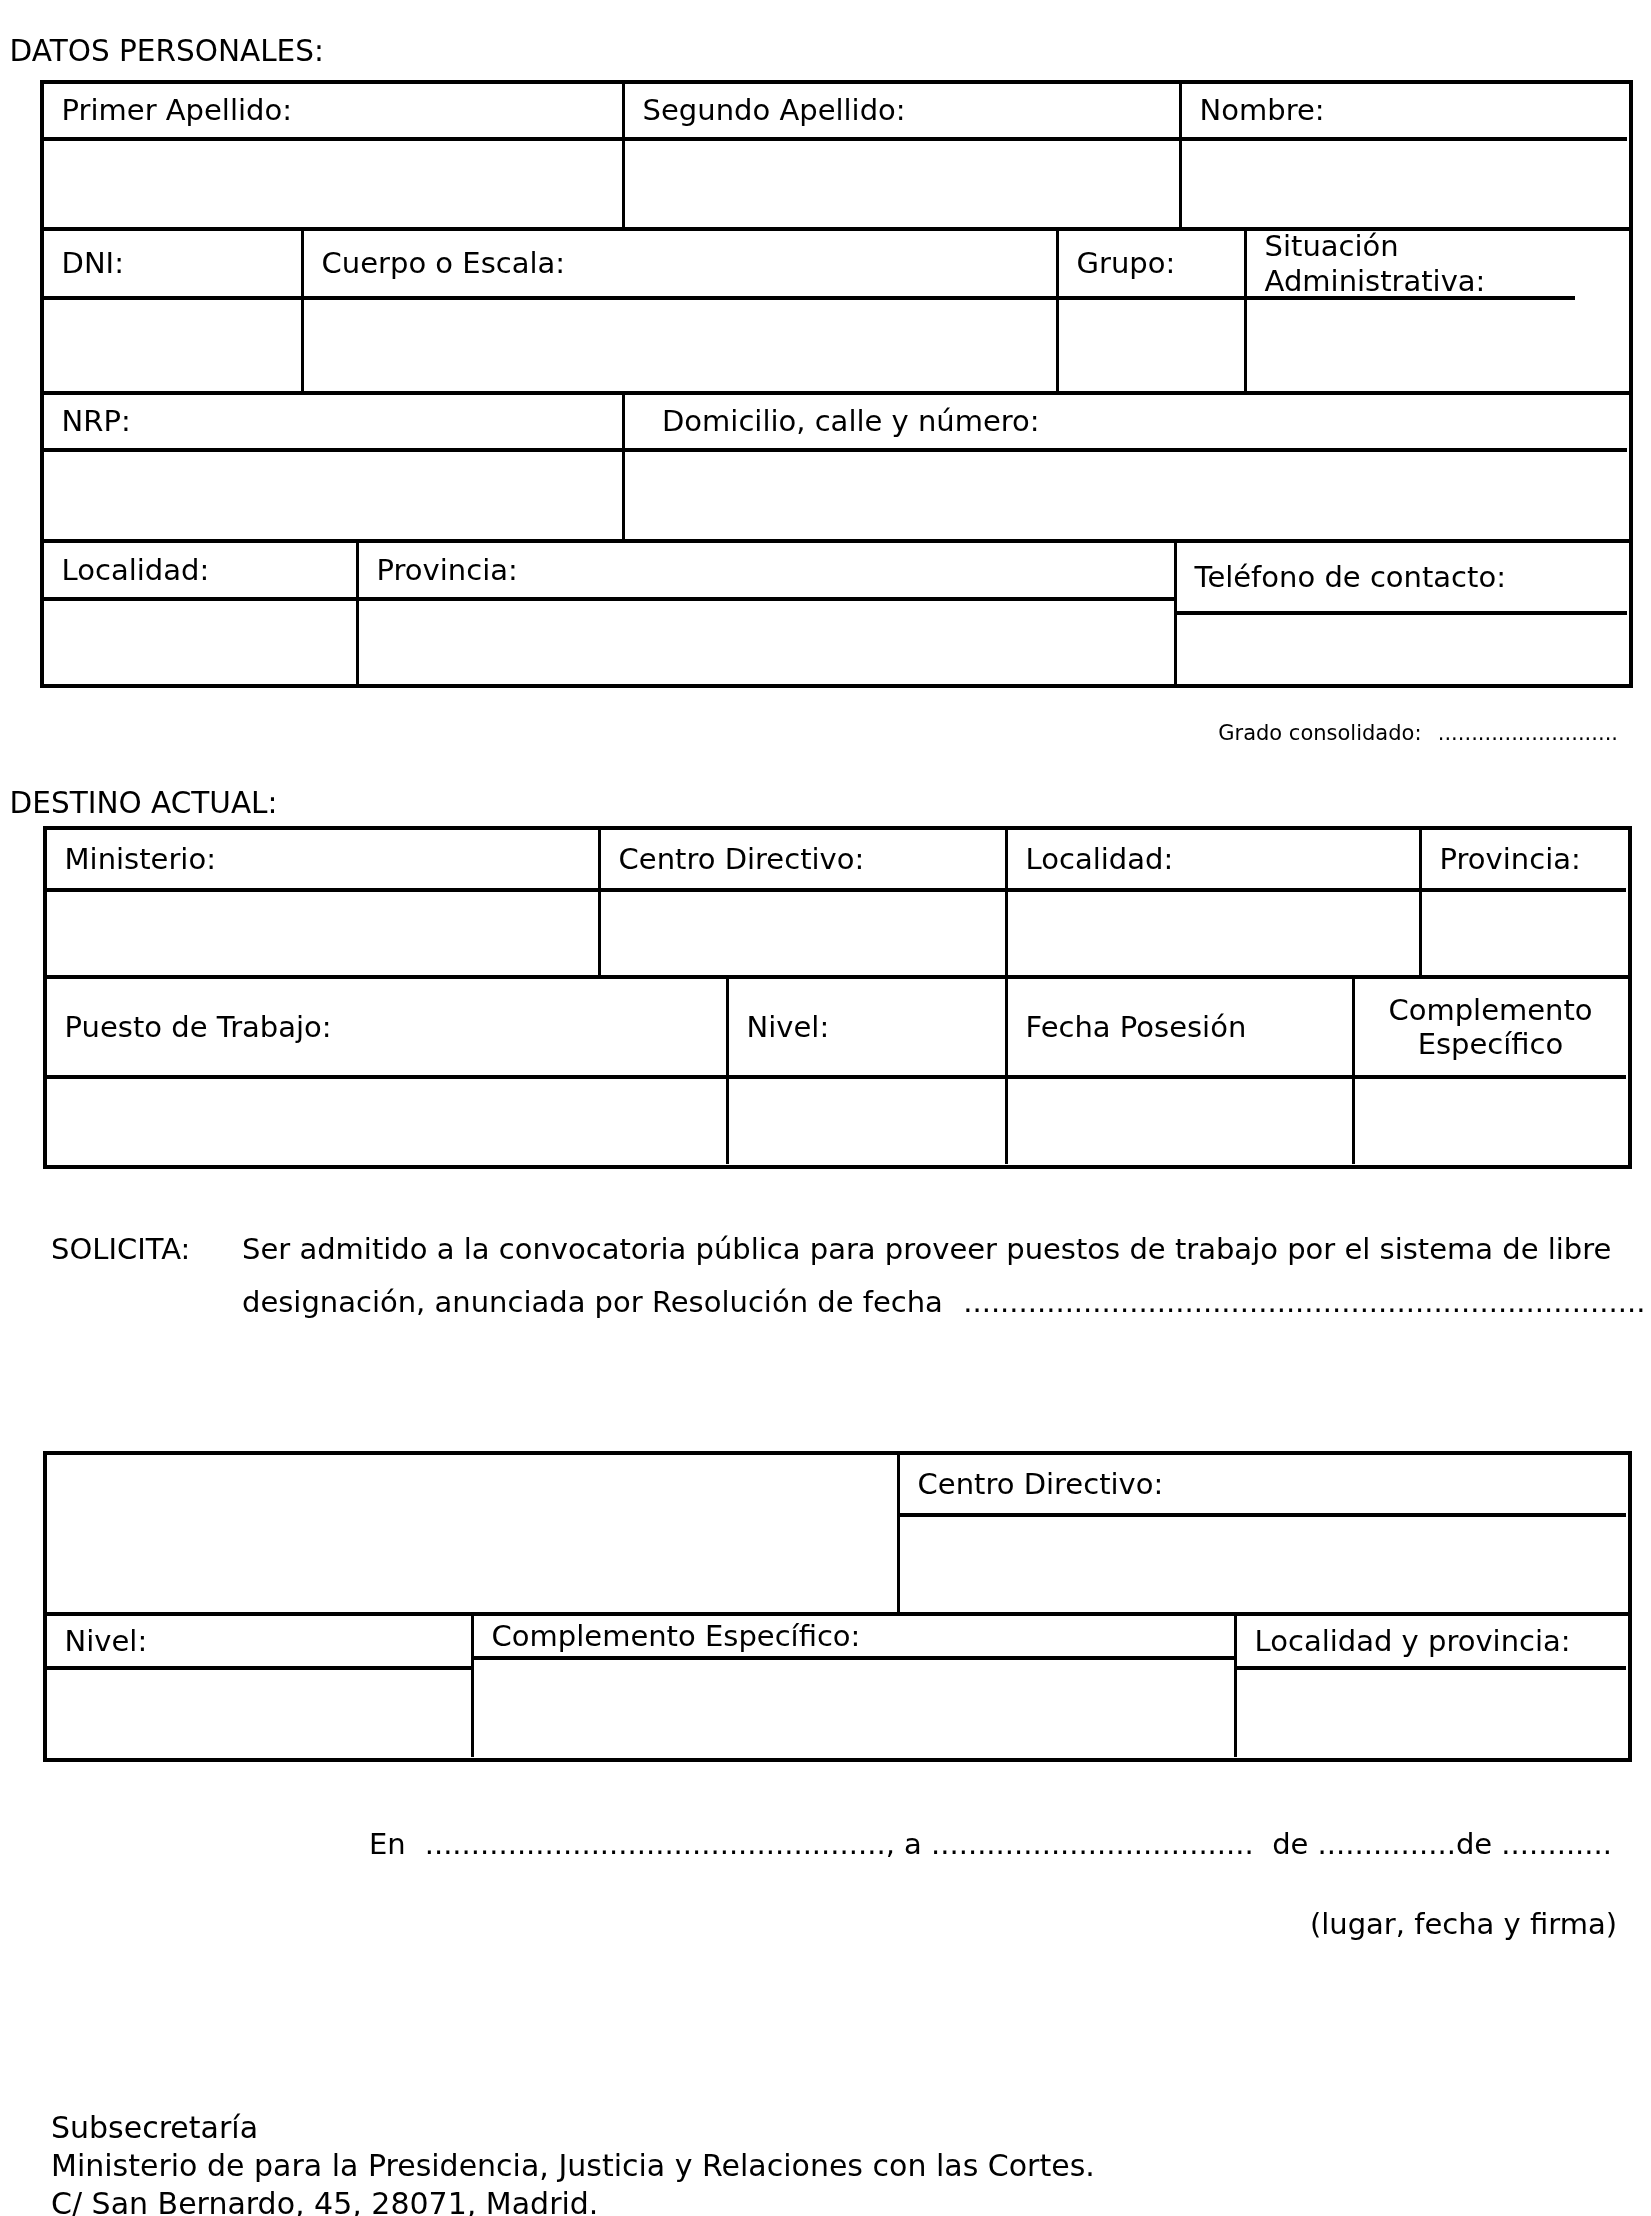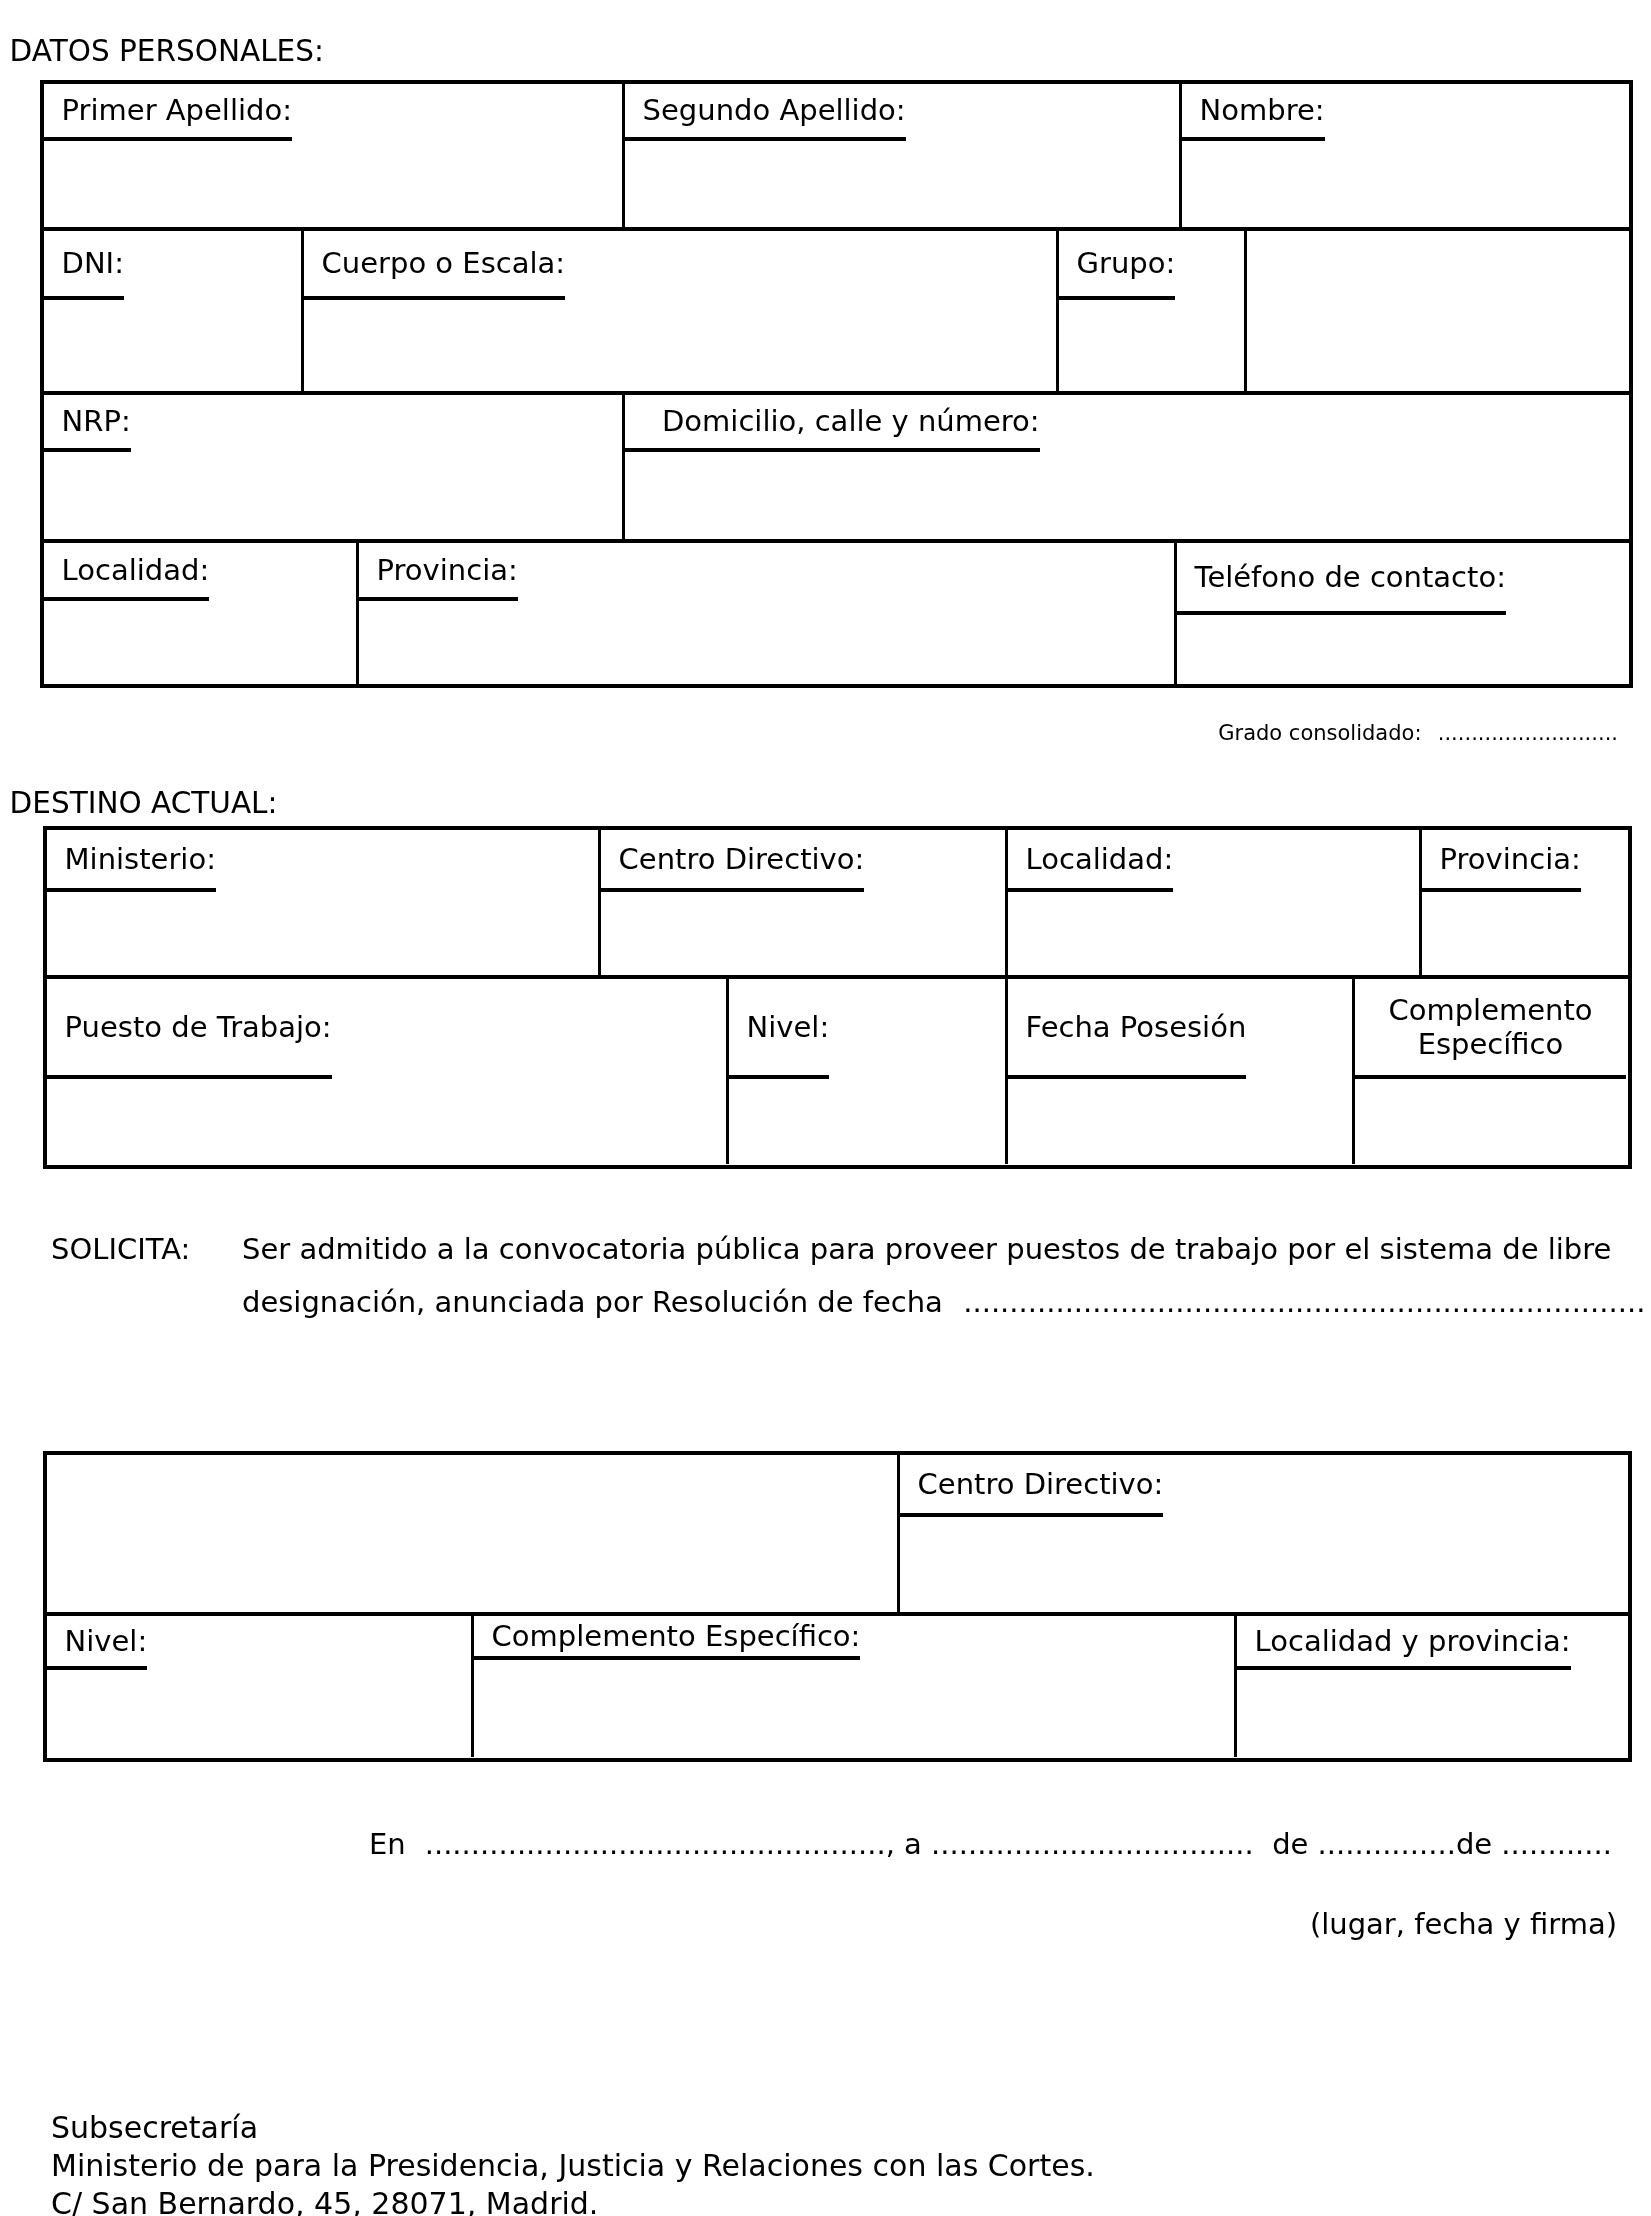--- a/index.html
+++ b/index.html
@@ -17,21 +17,21 @@
     white-space:nowrap;
   }
   
   .tbl {
     position:absolute;
     border:4.8px solid #000;
     background:#fff;
   }
   .rg { display:flex; border-top:4.8px solid #000; }
   .rg.first { border-top:0; }
-  .cell { display:flex; flex-direction:row; border-left:3.2px solid #000; }
+  .cell { display:flex; flex-direction:column; border-left:3.2px solid #000; }
   .cell.first { border-left:0; }
   .lab {
     border-bottom:4.8px solid #000;
     display:flex; align-items:center;
     padding-left:17.6px;
     font-size:29px;
     line-height:1.18;
   }
   .lab.center { justify-content:center; text-align:center; padding-left:0; }
   .val { flex:1; }
@@ -81,20 +81,21 @@
     </div>
     <div class="cell" style="width:755px;">
       <div class="lab" style="height:69px;">Cuerpo o Escala:</div>
       <div class="val"></div>
     </div>
     <div class="cell" style="width:188px;">
       <div class="lab" style="height:69px;">Grupo:</div>
       <div class="val"></div>
     </div>
     <div class="cell" style="width:331px;">
+      <div class="lab" style="height:69px;">Situación Administrativa:</div>
       <div class="val"></div>
     </div>
   </div>
 
   <div class="rg" style="height:148px;">
     <div class="cell first" style="width:578px;">
       <div class="lab" style="height:57px;">NRP:</div>
       <div class="val"></div>
     </div>
     <div class="cell" style="width:1005px;">

